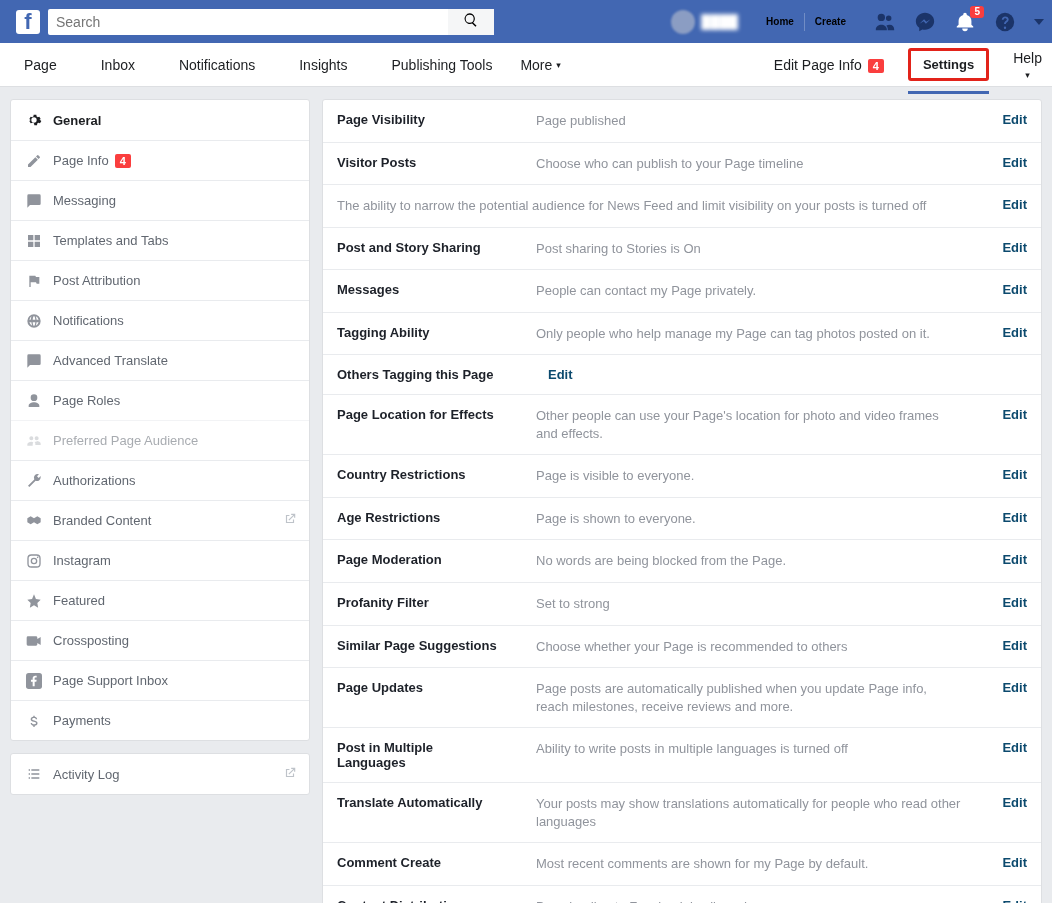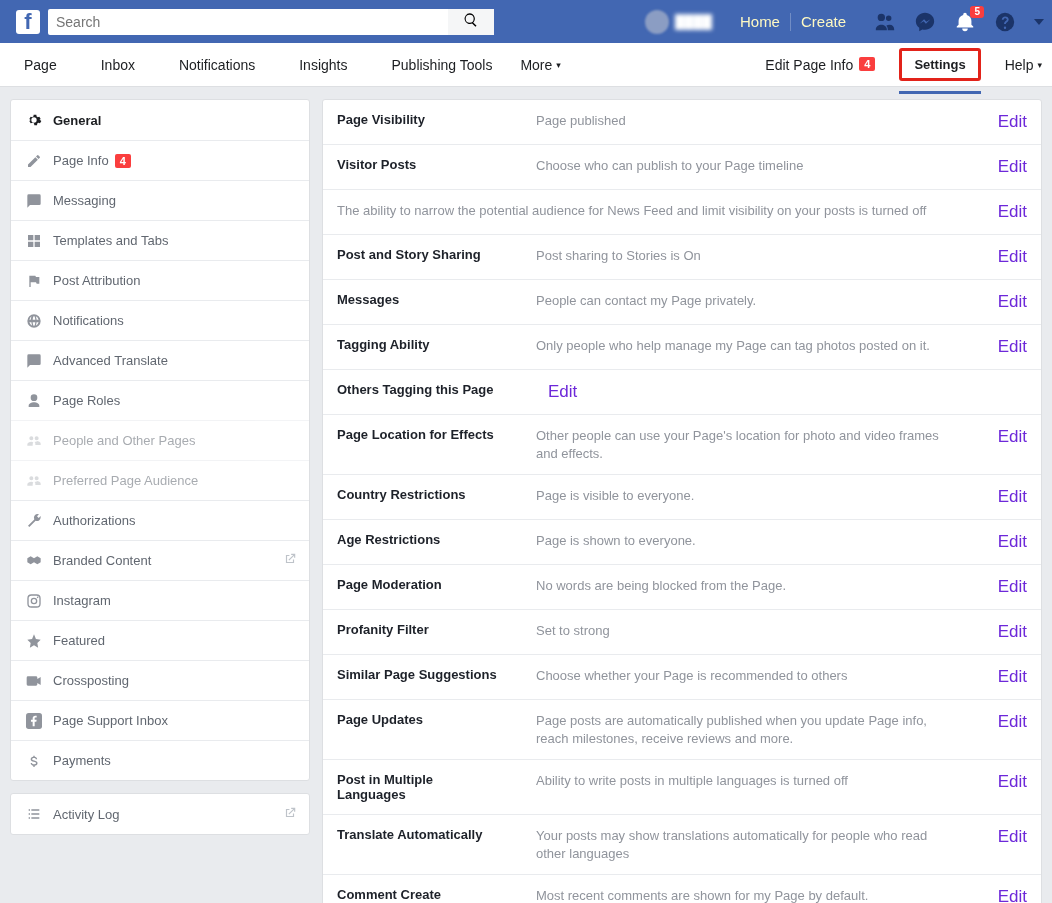--- a/index.html
+++ b/index.html
@@ -8,43 +8,43 @@
 
   
   .topbar { background: #4267b2; height: 43px; display: flex; align-items: center; padding: 0 8px 0 16px; }
   .fb-logo { width: 24px; height: 24px; background: #fff; border-radius: 3px; display: flex; align-items: flex-end; justify-content: center; color: #4267b2; font-weight: 800; font-size: 22px; line-height: 24px; margin-right: 8px; font-family: Arial; }
   .search-wrap { display: flex; align-items: stretch; height: 26px; }
   .search-input { width: 400px; border: none; padding: 0 8px; font-size: 14px; outline: none; border-radius: 2px 0 0 2px; background:#fff; }
   .search-btn { width: 46px; background: #f5f6f7; border: none; border-radius: 0 0 0 0; display: flex; align-items: center; justify-content: center; cursor: pointer; color:#606770; }
   .top-spacer { flex: 1; }
   .avatar { width: 24px; height: 24px; border-radius: 50%; background: #8b9dc3; margin-right: 6px; filter: blur(1px); }
   .profile-name { color:#fff; font-weight:600; margin-right:18px; filter: blur(2px); }
-  .toplink { color: #fef9c3; font-weight: 400; padding: 0 10px; font-size: 15px; cursor:pointer; }
+  .toplink { color: #000000; font-weight: 700; padding: 0 10px; font-size: 10px; cursor:pointer; }
   .divider-v { width:1px; height:18px; background: rgba(255,255,255,0.25); }
   .top-icons { display:flex; align-items:center; gap: 18px; margin-left: 18px; color: #21345e; }
   .top-icon { position: relative; cursor:pointer; display:flex; }
   .top-icon svg { width:22px; height:22px; fill:#1b3469; }
   .top-icon.light svg { fill:#fff; }
   .top-icon.help svg { fill:#1b3469; }
   .icon-badge { position:absolute; top:-5px; right:-8px; background:#fa3e3e; color:#fff; font-size:10px; font-weight:700; padding:1px 4px; border-radius:3px; line-height:1; }
   .caret-down { width:0; height:0; border-left:5px solid transparent; border-right:5px solid transparent; border-top:6px solid #1b3469; cursor:pointer; }
 
   
   .secnav { background:#fff; height:44px; border-bottom:1px solid #dddfe2; display:flex; align-items:center; padding:0 10px; }
   .secnav .nav-left { display:flex; gap: 16px; }
   .secnav .nav-tab { padding: 0 14px; line-height:44px; color:#1c1e21; font-size:14px; cursor:pointer; }
   .secnav .more { display:flex; align-items:center; gap:4px; }
   .tiny-caret { font-size:9px; color:#1c1e21; }
   .nav-spacer { flex:1; }
   .nav-right { display:flex; align-items:center; gap:24px; }
-  .edit-page-info { display:flex; align-items:flex-start; gap:6px; color:#1c1e21; font-size:14px; cursor:pointer; }
+  .edit-page-info { display:flex; align-items:flex-end; gap:6px; color:#1c1e21; font-size:14px; cursor:pointer; }
   .badge-red { background:#fa3e3e; color:#fff; font-size:11px; font-weight:700; padding:1px 5px; border-radius:2px; }
   .settings-tab { font-weight:700; color:#1c1e21; padding:6px 12px; border:3px solid #e2231a; border-radius:3px; cursor:pointer; position:relative; }
   .settings-underline { position:absolute; left:-3px; right:-3px; bottom:-16px; height:3px; background:#4267b2; }
-  .help-tab { display:flex; align-items:center; gap:4px; font-size:14px; cursor:pointer; color:#1c1e21; }
+  .help-tab { display:flex; align-items:center; gap:4px; font-size:14px; cursor:pointer; color:#1c1e21;flex-direction:column; }
 
   
   .page-body { display:flex; gap:12px; padding:12px 10px 30px 10px; max-width:1052px; margin:0 auto; align-items:flex-start; }
   .sidebar { width:300px; }
   .side-card { background:#fff; border:1px solid #dddfe2; border-radius:3px; }
   .side-item { display:flex; align-items:center; height:40px; padding:0 14px; border-top:1px solid #e9ebee; color:#616770; cursor:pointer; position:relative; }
   .side-item:first-child { border-top:none;text-align:center; }
   .side-item.active { color:#1c1e21; font-weight:700; }
   .side-item .si-icon { width:18px; margin-right:10px; display:flex; align-items:center; justify-content:center; color:#90949c; }
   .side-item.active .si-icon { color:#1c1e21; }
@@ -53,21 +53,21 @@
   .side-item .arrow-out svg{ width:14px; height:14px; fill:currentColor; }
   .side-card + .side-card { margin-top:12px; }
 
   
   .main-col { flex:1; }
   .settings-card { background:#fff; border:1px solid #dddfe2; border-radius:3px; }
   .srow { display:flex; align-items:flex-start; padding:12px 14px; border-bottom:1px solid #e9ebee;gap:29px; }
   .srow:last-child { border-bottom:none; }
   .srow .slabel { width:170px; font-weight:700; color:#1d2129; font-size:13px; padding-right:6px; }
   .srow .sdesc { flex:1; color:#90949c; font-size:13px; line-height:1.35; }
-  .srow .sedit { color:#6d28d9; cursor:pointer; font-size:17px; padding-left:12px; }
+  .srow .sedit { color:#0c4a6e; cursor:pointer; font-size:13px; padding-left:12px;font-weight:bold; }
 
   .faded { opacity:0.55; }
   .faded .si-icon { opacity:0.6; }
 </style>
 </head>
 <body>
 
 <svg width="0" height="0" style="position:absolute">
   <defs>
     <symbol id="i-search" viewBox="0 0 24 24">
@@ -281,28 +281,20 @@
             </svg>
           </span>
           <span>Page Roles</span>
         </div>
         <div class="side-item faded">
           <span class="si-icon">
             <svg>
               <use href="#i-people"></use>
             </svg>
           </span>
-          <span>People and Other Pages</span>
-        </div>
-        <div class="side-item faded">
-          <span class="si-icon">
-            <svg>
-              <use href="#i-people"></use>
-            </svg>
-          </span>
           <span>Preferred Page Audience</span>
         </div>
         <div class="side-item">
           <span class="si-icon">
             <svg>
               <use href="#i-wrench"></use>
             </svg>
           </span>
           <span>Authorizations</span>
         </div>

